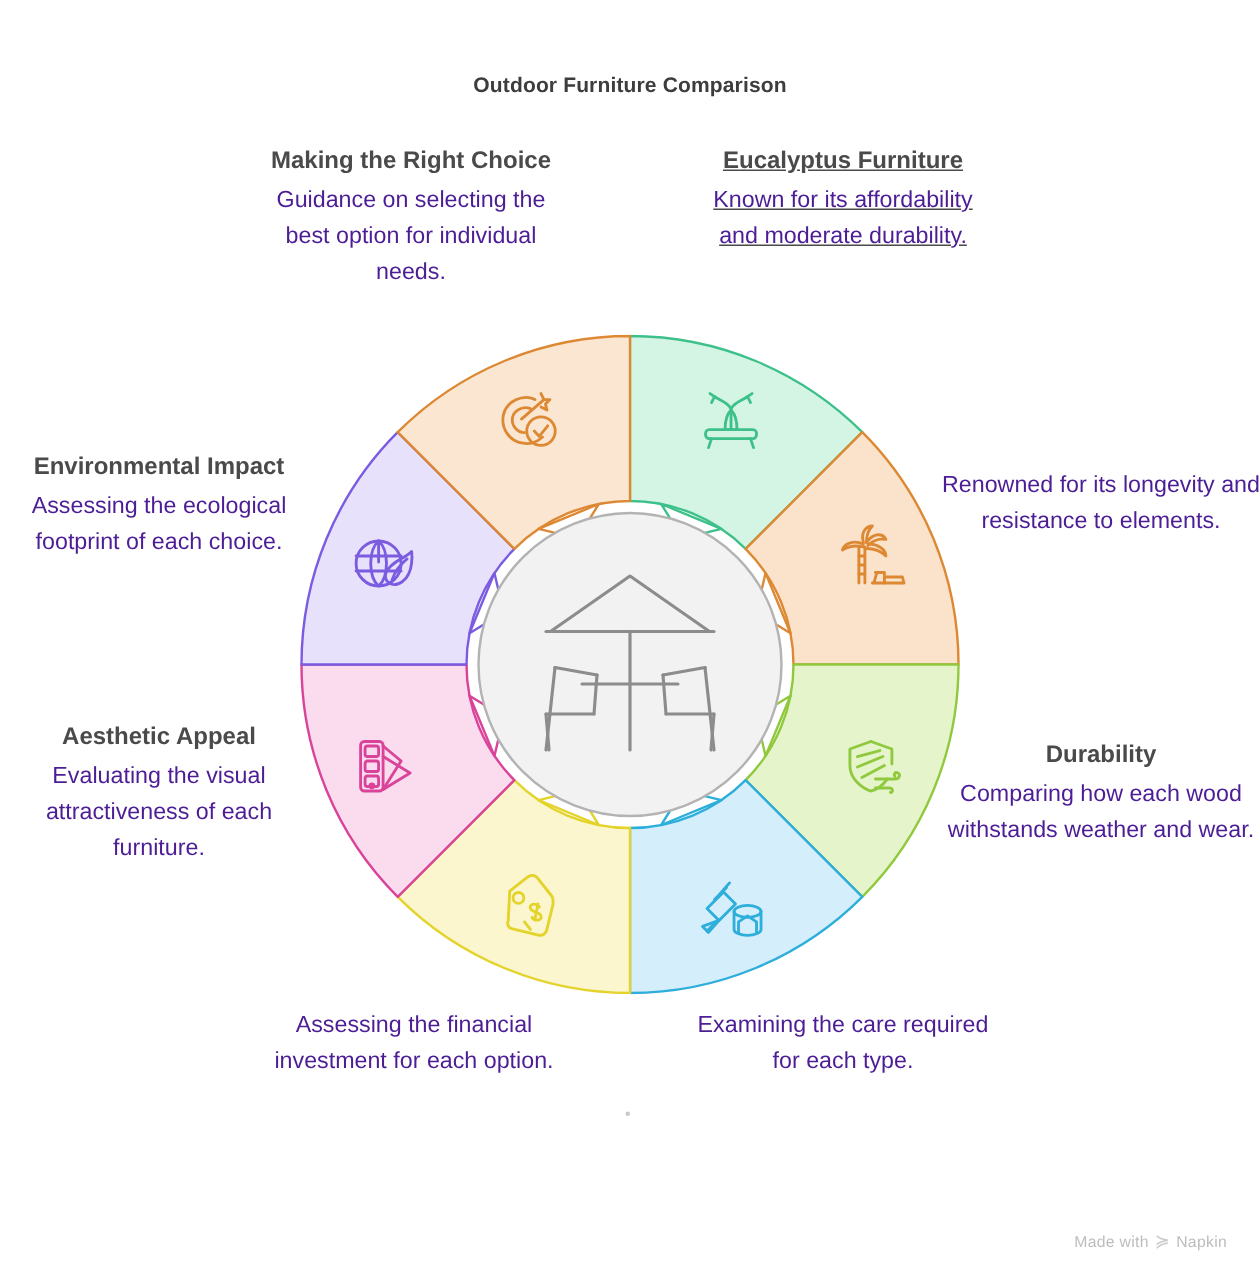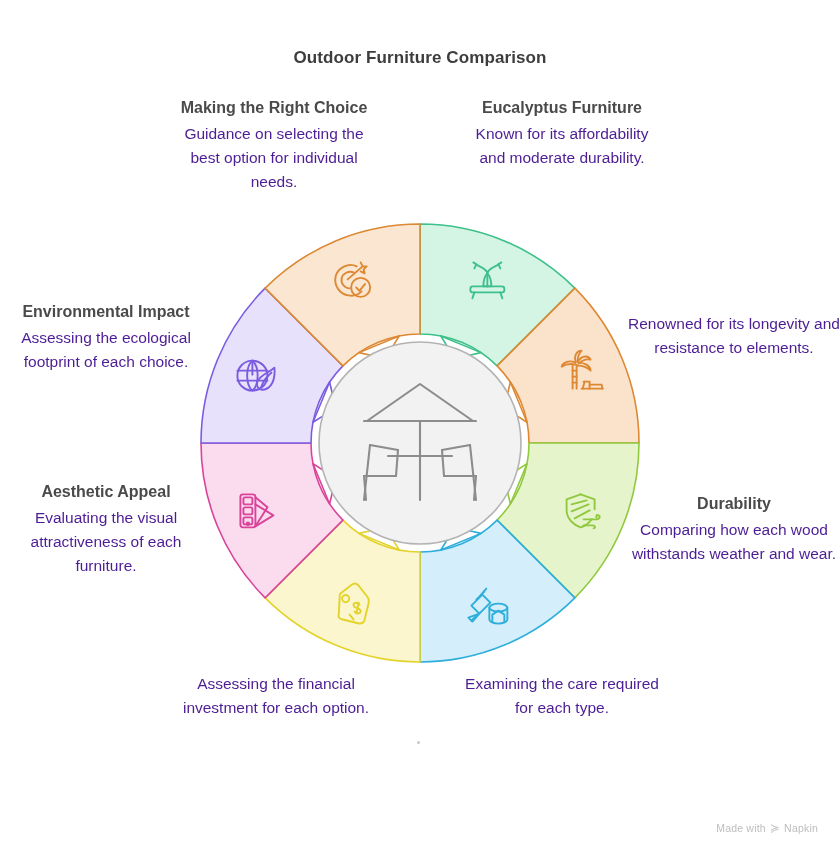--- a/index.html
+++ b/index.html
@@ -14,21 +14,21 @@
     overflow: hidden;
     font-family: "Liberation Sans", sans-serif;
     color: #4a4a4a;
   }
   #page-title {
     position: absolute;
     top: 48px;
     left: 0;
     width: 840px;
     text-align: center;
-    font-size: 17px;
+    font-size: 14px;
     font-weight: bold;
     color: #3d3d3d;
     letter-spacing: 0.1px;
   }
   .node {
     position: absolute;
     text-align: center;
   }
   .node-title {
     font-size: 16px;
@@ -36,21 +36,21 @@
     line-height: 24px;
     margin-bottom: 2px;
   }
   .node-desc {
     font-size: 15.5px;
     line-height: 24px;
     color: #4c1d95;
   }
   
   .n-making      { left: 170px;  top: 96px;  width: 208px; text-align: center; }
-  .n-eucalyptus  { left: 462px;  top: 96px;  width: 200px; }
+  .n-eucalyptus  { left: 462px;  top: 96px;  width: 200px; text-decoration: underline; }
   .n-teak        { left: 628px;  top: 312px; width: 212px; }
   .n-durability  { left: 628px;  top: 492px; width: 212px; }
   .n-maintenance { left: 462px;  top: 672px; width: 200px; }
   .n-cost        { left: 172px;  top: 672px; width: 208px; }
   .n-aesthetic   { left: 2px;    top: 480px; width: 208px; }
   .n-environment { left: 2px;    top: 300px; width: 208px; }
 
   #wheel {
     position: absolute;
     left: 200px;

